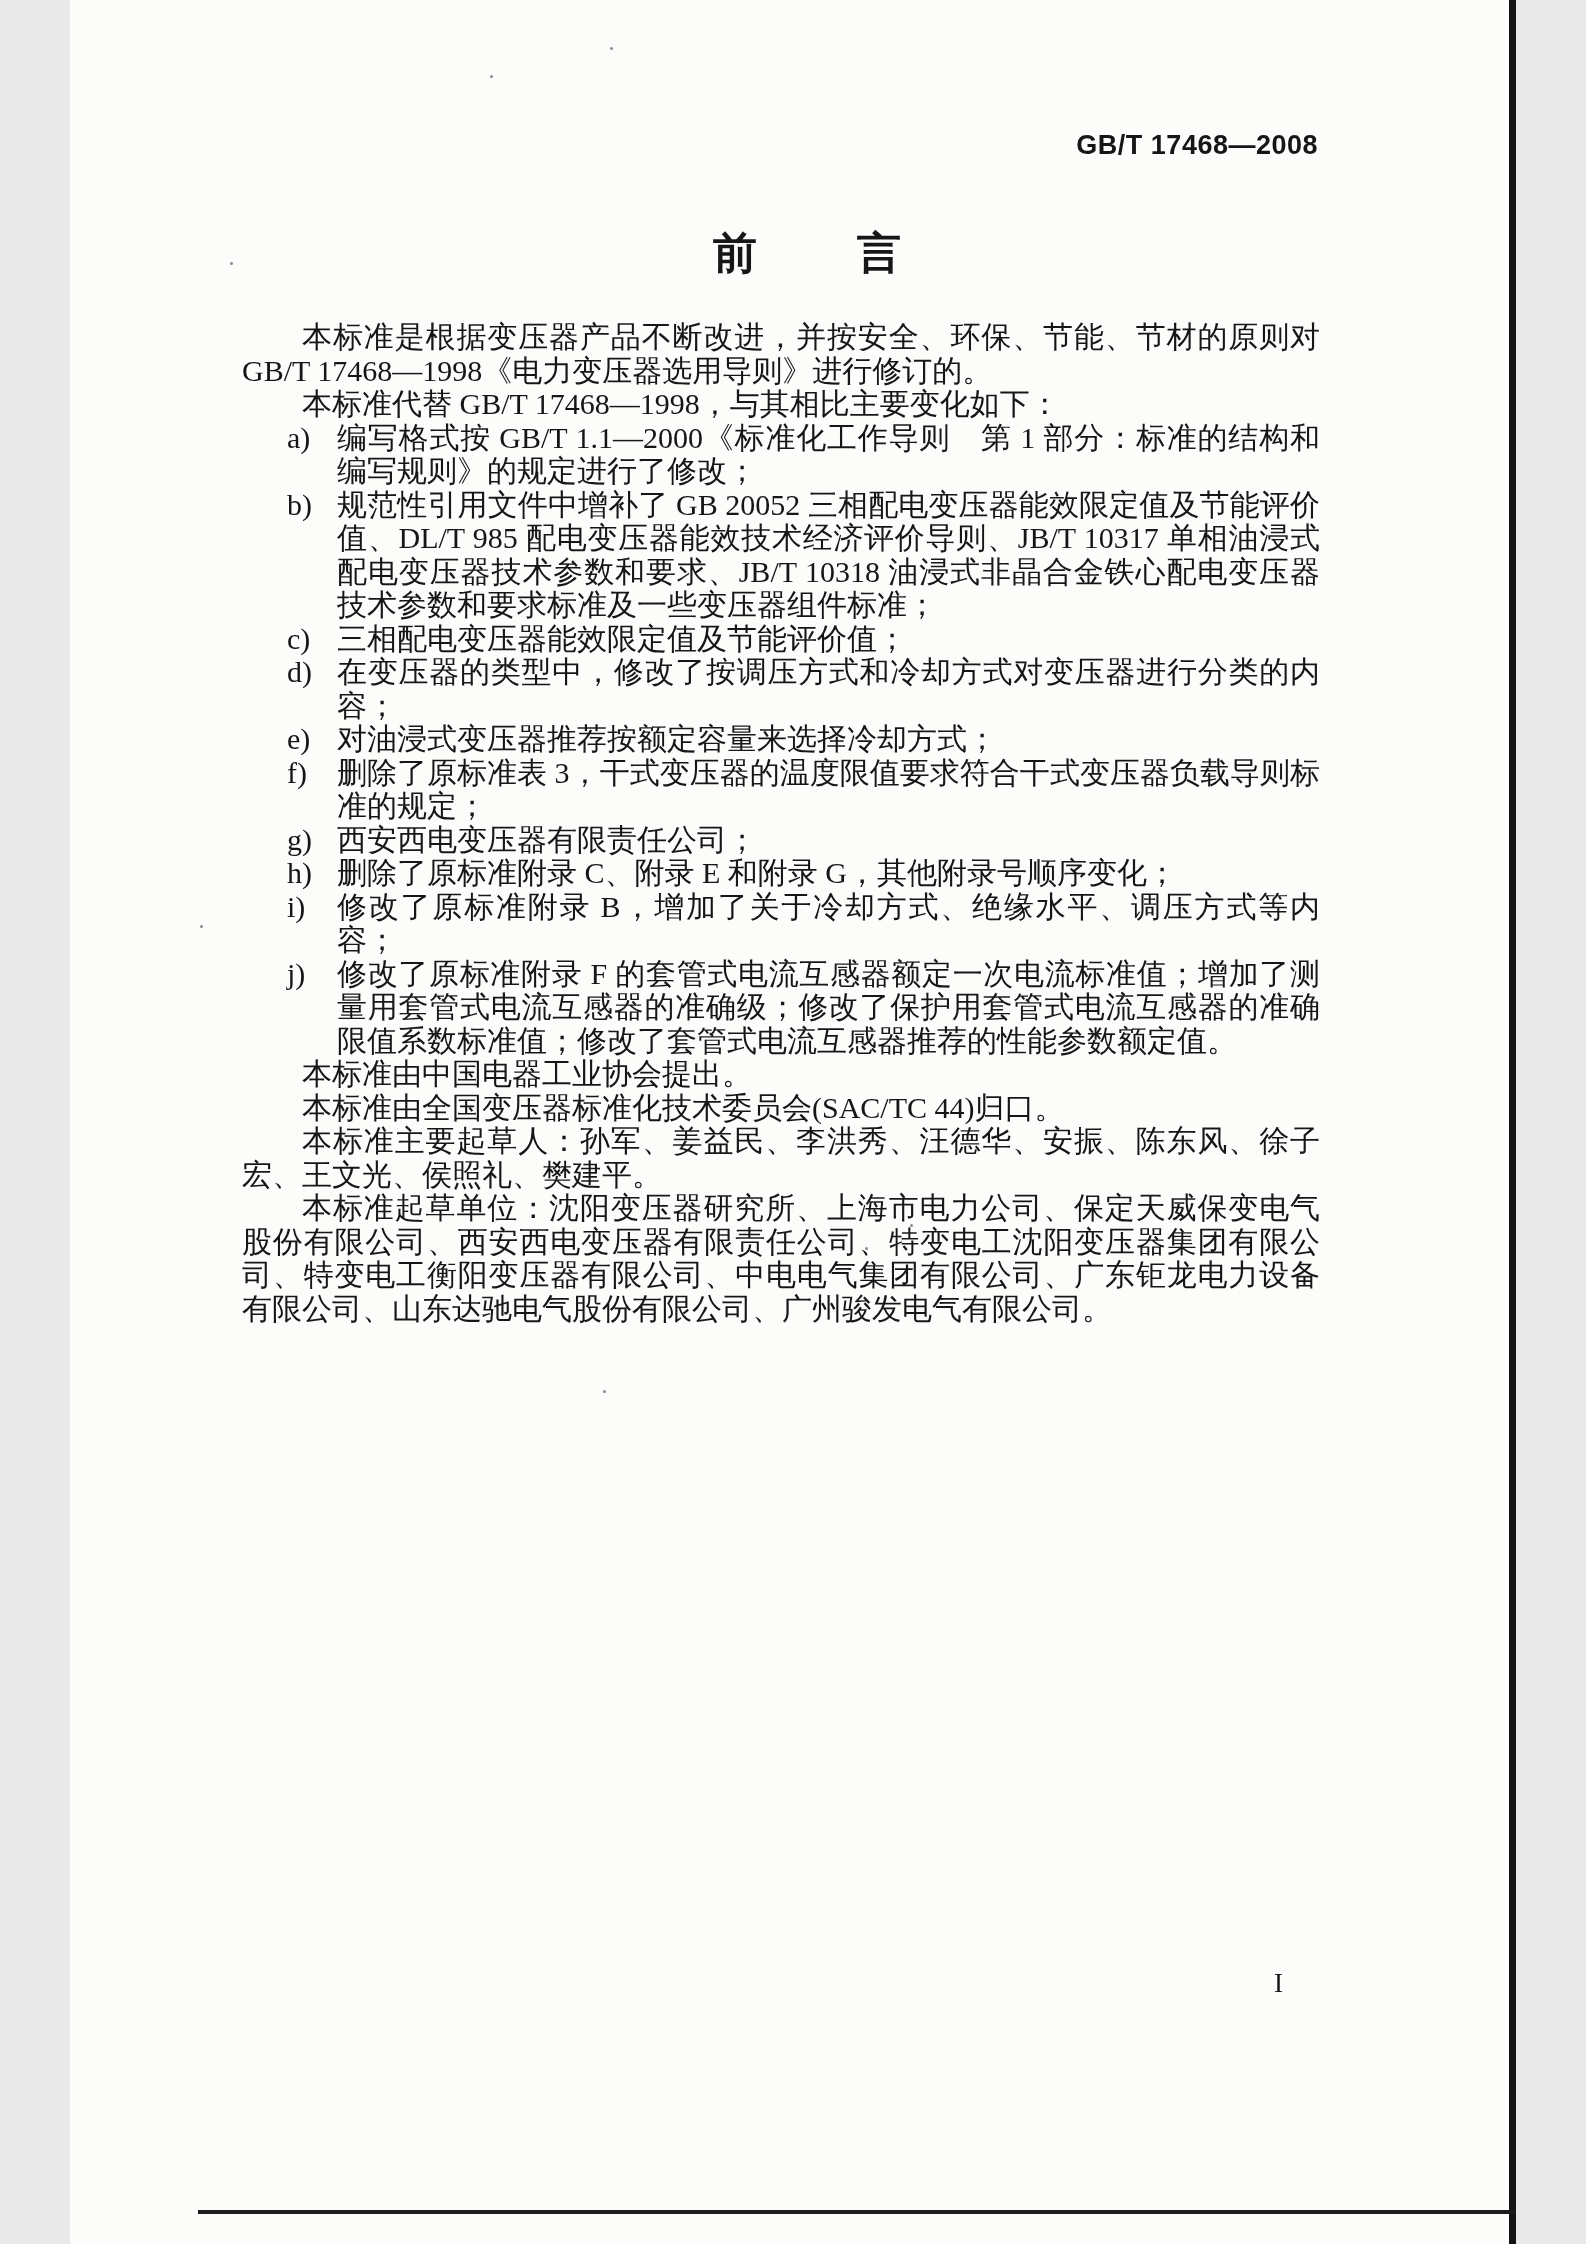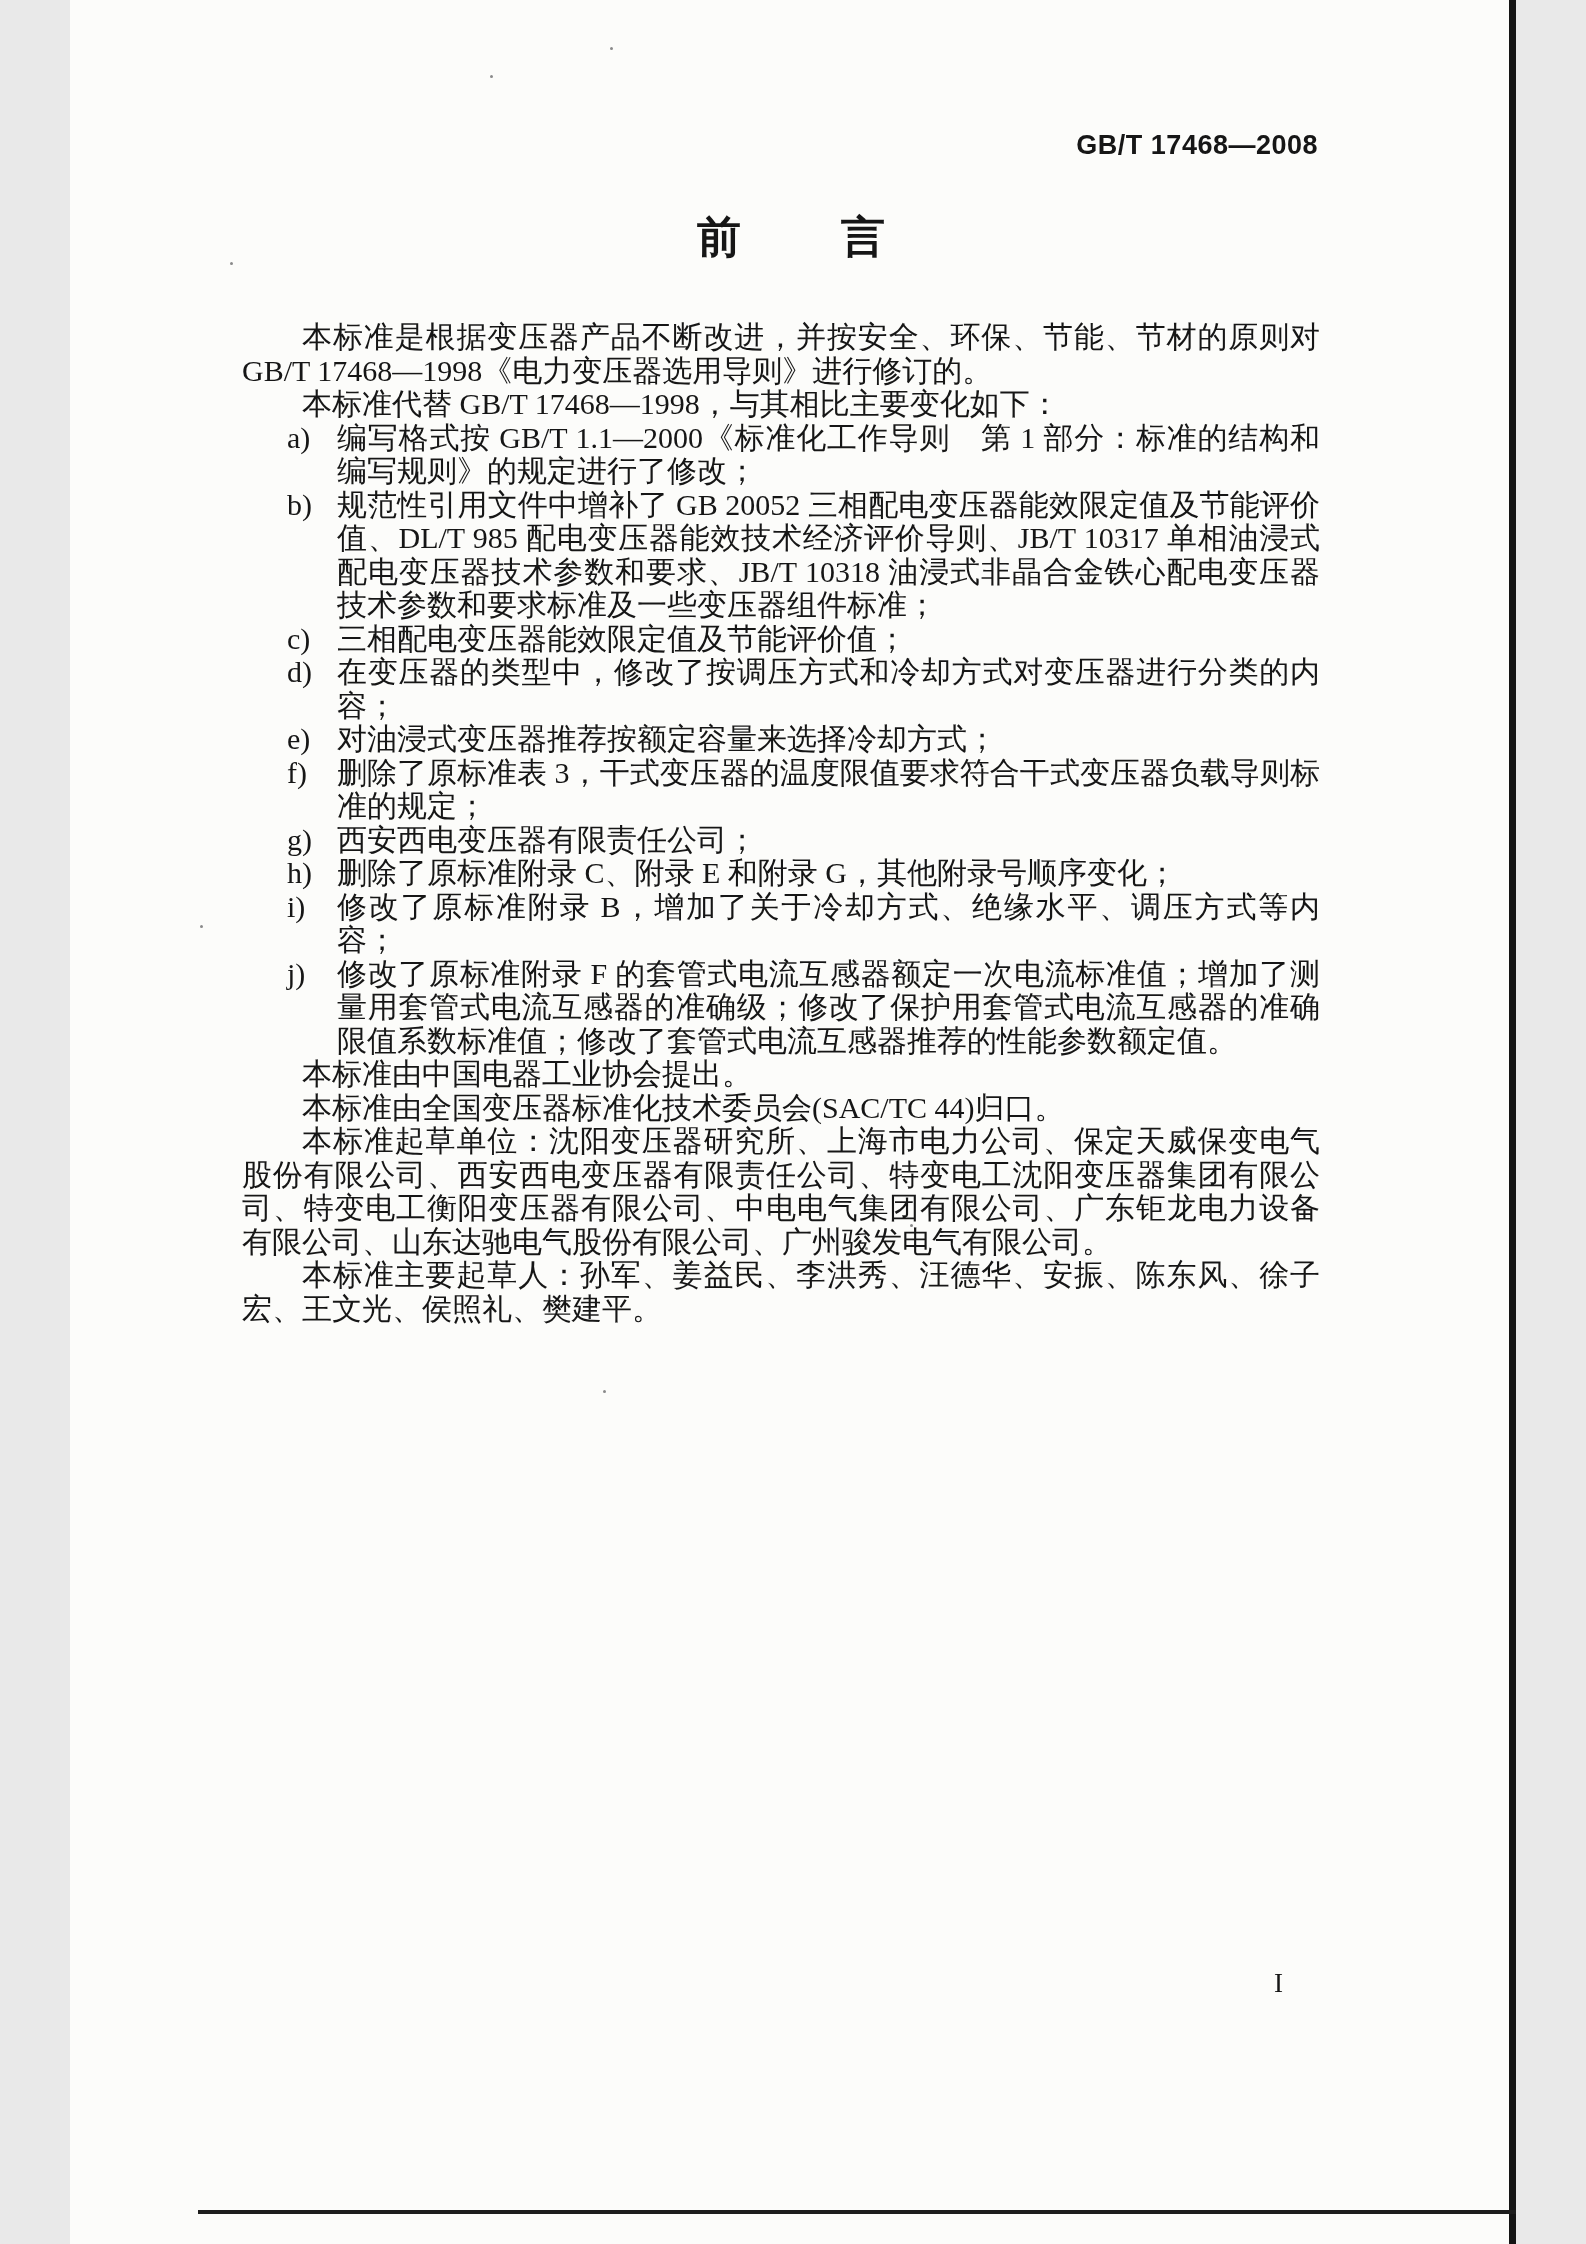--- a/index.html
+++ b/index.html
@@ -28,21 +28,21 @@
     font-size: 27px;
     font-weight: 700;
     font-family: "Liberation Sans", "DejaVu Sans", sans-serif;
     letter-spacing: 0.5px;
   }
   .title {
     position: absolute;
     top: 208px;
     left: 0;
     width: 100%;
-    margin: 0;
+    margin: 16px;
     text-align: center;
     font-size: 44px;
     font-weight: 700;
     letter-spacing: 4px;
   }
   .content {
     position: absolute;
     top: 320px;
     left: 172px;
     width: 1078px;
@@ -165,22 +165,22 @@
 
       <div class="list-item">
         <span class="list-label">j)</span>
         <span class="list-text">修改了原标准附录 F 的套管式电流互感器额定一次电流标准值；增加了测量用套管式电流互感器的准确级；修改了保护用套管式电流互感器的准确限值系数标准值；修改了套管式电流互感器推荐的性能参数额定值。</span>
       </div>
 
     </div>
 
     <p class="para">本标准由中国电器工业协会提出。</p>
     <p class="para">本标准由全国变压器标准化技术委员会(SAC/TC 44)归口。</p>
+    <p class="para">本标准主要起草人：孙军、姜益民、李洪秀、汪德华、安振、陈东风、徐子宏、王文光、侯照礼、樊建平。</p>
     <p class="para">本标准起草单位：沈阳变压器研究所、上海市电力公司、保定天威保变电气股份有限公司、西安西电变压器有限责任公司、特变电工沈阳变压器集团有限公司、特变电工衡阳变压器有限公司、中电电气集团有限公司、广东钜龙电力设备有限公司、山东达驰电气股份有限公司、广州骏发电气有限公司。</p>
-    <p class="para">本标准主要起草人：孙军、姜益民、李洪秀、汪德华、安振、陈东风、徐子宏、王文光、侯照礼、樊建平。</p>
 
   </div>
 
   <div class="page-number">I</div>
 
   <div class="scan-edge-right"></div>
   <div class="scan-edge-bottom"></div>
   <div class="scan-speck" style="left:540px; top:47px;"></div>
   <div class="scan-speck" style="left:420px; top:75px;"></div>
   <div class="scan-speck" style="left:160px; top:262px;"></div>

